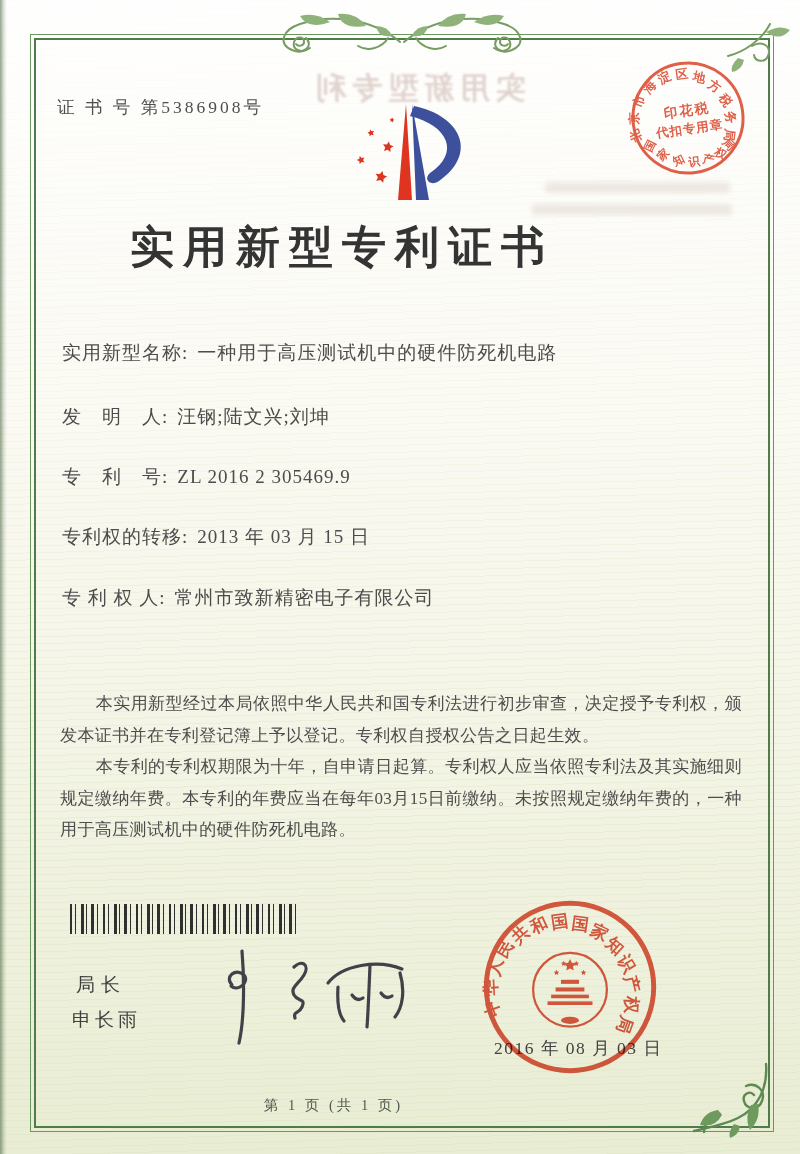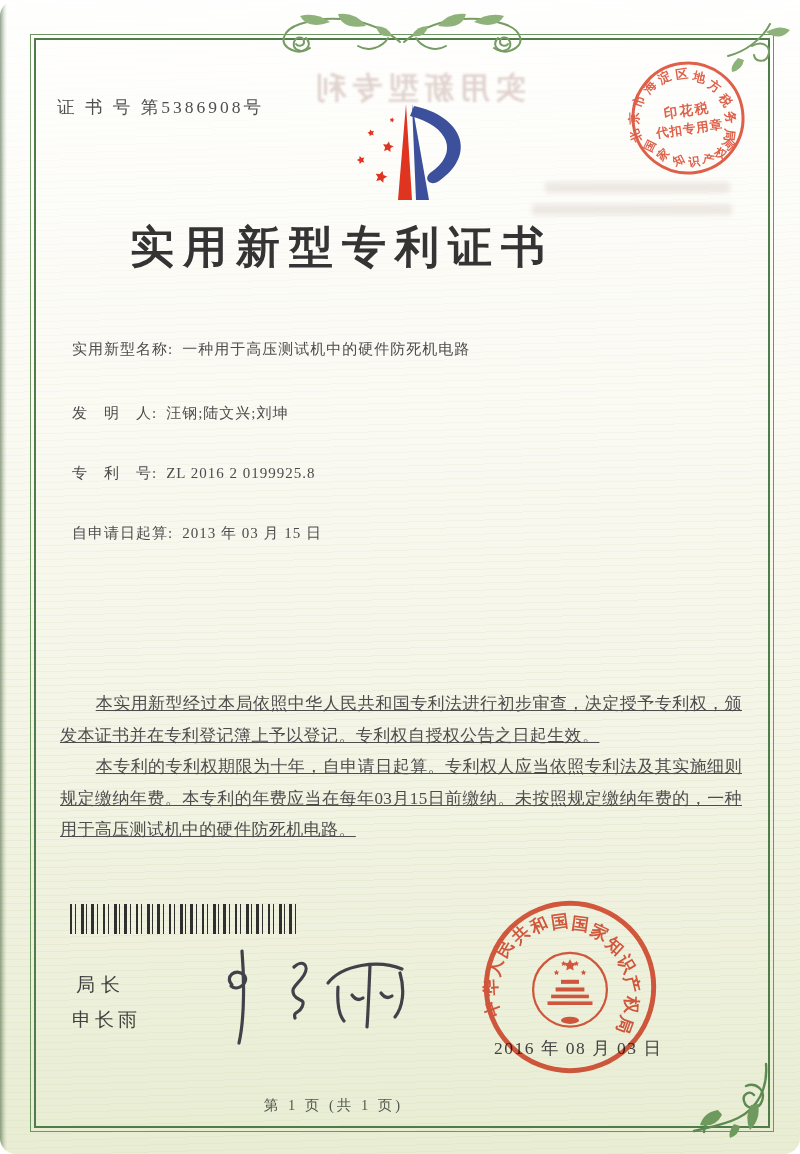--- a/index.html
+++ b/index.html
@@ -5,40 +5,39 @@
   html,body{margin:0;padding:0;background:#ffffff;}
   .cert-root{
     position:relative;width:800px;height:1154px;overflow:hidden;
     font-family:"Liberation Serif","DejaVu Serif",serif;
     background:
       linear-gradient(180deg, rgba(255,255,255,.95) 0%, rgba(251,250,243,.75) 38%,
         rgba(238,241,219,.6) 70%, rgba(228,234,204,.8) 100%),
       repeating-linear-gradient(178.5deg, rgba(163,181,128,.28) 0 1px, rgba(255,255,255,0) 1px 7px),
       #f8f7ee;
     color:#4a4a4a;
-    border-radius:16px;
   }
   .abs{position:absolute;}
   .scan-edge{left:0;top:0;width:7px;height:1154px;
     background:linear-gradient(90deg, rgba(60,90,55,.55), rgba(120,140,100,.2) 60%, rgba(120,140,100,0));}
   
   .frame-outer{left:30px;top:34px;width:742px;height:1096px;border:1.5px solid #6e9462;}
   .frame-inner{position:absolute;left:3px;top:3px;right:3px;bottom:3px;border:2.5px solid #4f7d49;}
   
   .ghost-title{left:310px;top:68px;font-size:30px;letter-spacing:6px;font-weight:bold;
     color:rgba(160,112,100,.30);transform:scaleX(-1);filter:blur(1.2px);white-space:nowrap;}
   .bleed-bar{background:rgba(185,162,150,.22);filter:blur(2.5px);border-radius:4px;}
   
   .cert-no{left:57px;top:95px;font-size:17.5px;letter-spacing:3px;color:#4f4f4f;}
   .main-title{left:0;top:218px;width:684px;text-align:center;font-size:44px;font-weight:bold;
     letter-spacing:9px;color:#343434;}
-  .field-row{left:72px;font-size:15px;letter-spacing:1px;color:#4c4c4c;white-space:nowrap;text-align:right;}
+  .field-row{left:62px;font-size:19px;letter-spacing:1px;color:#4c4c4c;white-space:nowrap;text-align:right;}
   .field-row .val{margin-left:9px;}
   .paras{left:60px;top:688px;width:682px;font-size:17px;line-height:31.5px;
-    text-align:justify;color:#4d4d4d;text-decoration:underline;}
+    text-align:justify;color:#4d4d4d;}
   .paras p{margin:0;text-indent:2.1em;letter-spacing:.4px;}
   .barcode{left:70px;top:904px;width:228px;height:30px;
     background:repeating-linear-gradient(90deg,
       #1f1f1f 0 2px, transparent 2px 5px, #1f1f1f 5px 6px, transparent 6px 11px,
       #1f1f1f 11px 14px, transparent 14px 16px, #1f1f1f 16px 17px, transparent 17px 21px,
       #1f1f1f 21px 24px, transparent 24px 27px, #1f1f1f 27px 28px, transparent 28px 33px);
     opacity:.92;}
   .director-label{left:76px;top:972px;font-size:19px;letter-spacing:6px;color:#3f3f3f;
     font-family:Liberation Sans, sans-serif;}
   .director-name{left:72px;top:1007px;font-size:19px;letter-spacing:4px;color:#3f3f3f;
@@ -144,24 +143,27 @@
 
   <div class="abs main-title">实用新型专利证书</div>
 
   <div class="abs field-row" style="top:340px">
     <span>实用新型名称:</span><span class="val">一种用于高压测试机中的硬件防死机电路</span>
   </div>
   <div class="abs field-row" style="top:404px">
     <span>发　明　人:</span><span class="val">汪钢;陆文兴;刘坤</span>
   </div>
   <div class="abs field-row" style="top:464px">
-    <span>专　利　号:</span><span class="val">ZL 2016 2 0199925.8</span>
+    <span>专　利　号:</span><span class="val">ZL 2016 2 305469.9</span>
   </div>
   <div class="abs field-row" style="top:524px">
-    <span>自申请日起算:</span><span class="val">2013 年 03 月 15 日</span>
+    <span>专利权的转移:</span><span class="val">2013 年 03 月 15 日</span>
+  </div>
+  <div class="abs field-row" style="top:585px">
+    <span>专 利 权 人:</span><span class="val">常州市致新精密电子有限公司</span>
   </div>
 
   <div class="abs paras">
     <p>本实用新型经过本局依照中华人民共和国专利法进行初步审查，决定授予专利权，颁发本证书并在专利登记簿上予以登记。专利权自授权公告之日起生效。</p>
     <p>本专利的专利权期限为十年，自申请日起算。专利权人应当依照专利法及其实施细则规定缴纳年费。本专利的年费应当在每年03月15日前缴纳。未按照规定缴纳年费的，一种用于高压测试机中的硬件防死机电路。</p>
   </div>
 
   <div class="abs barcode"></div>
 
   <div class="abs director-label">局长</div>

